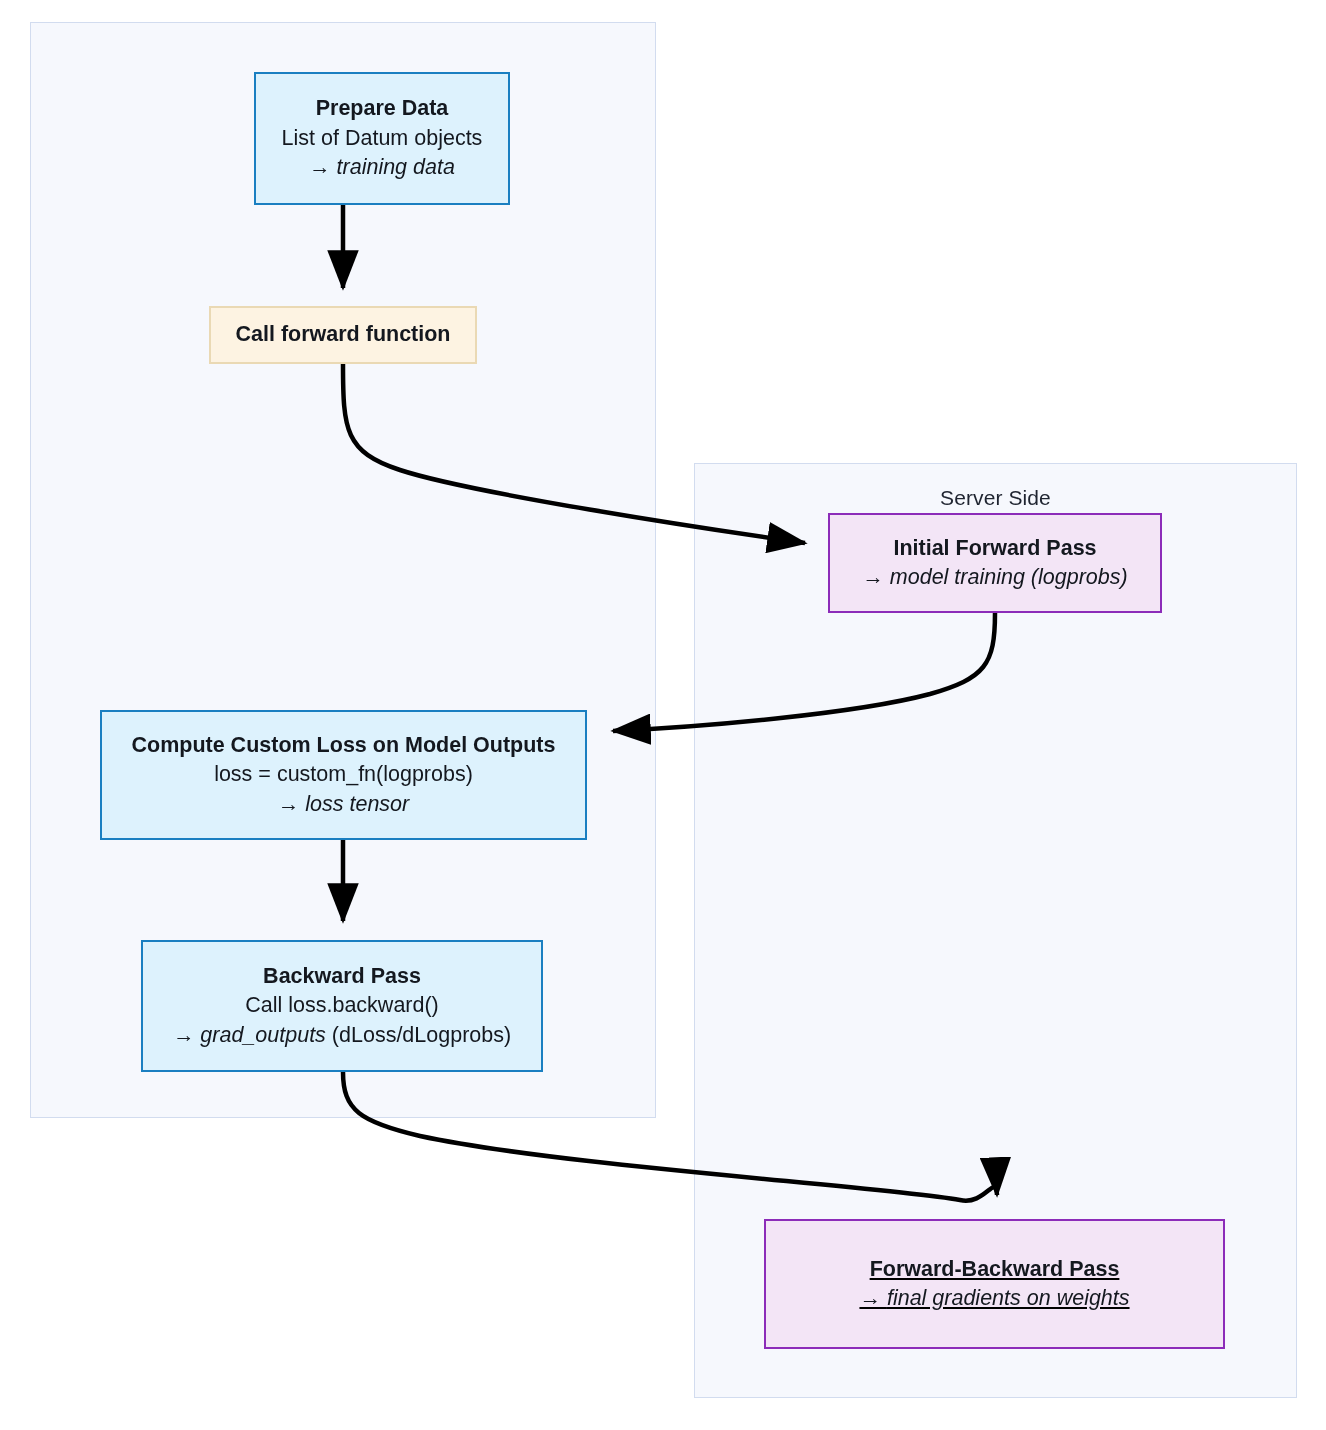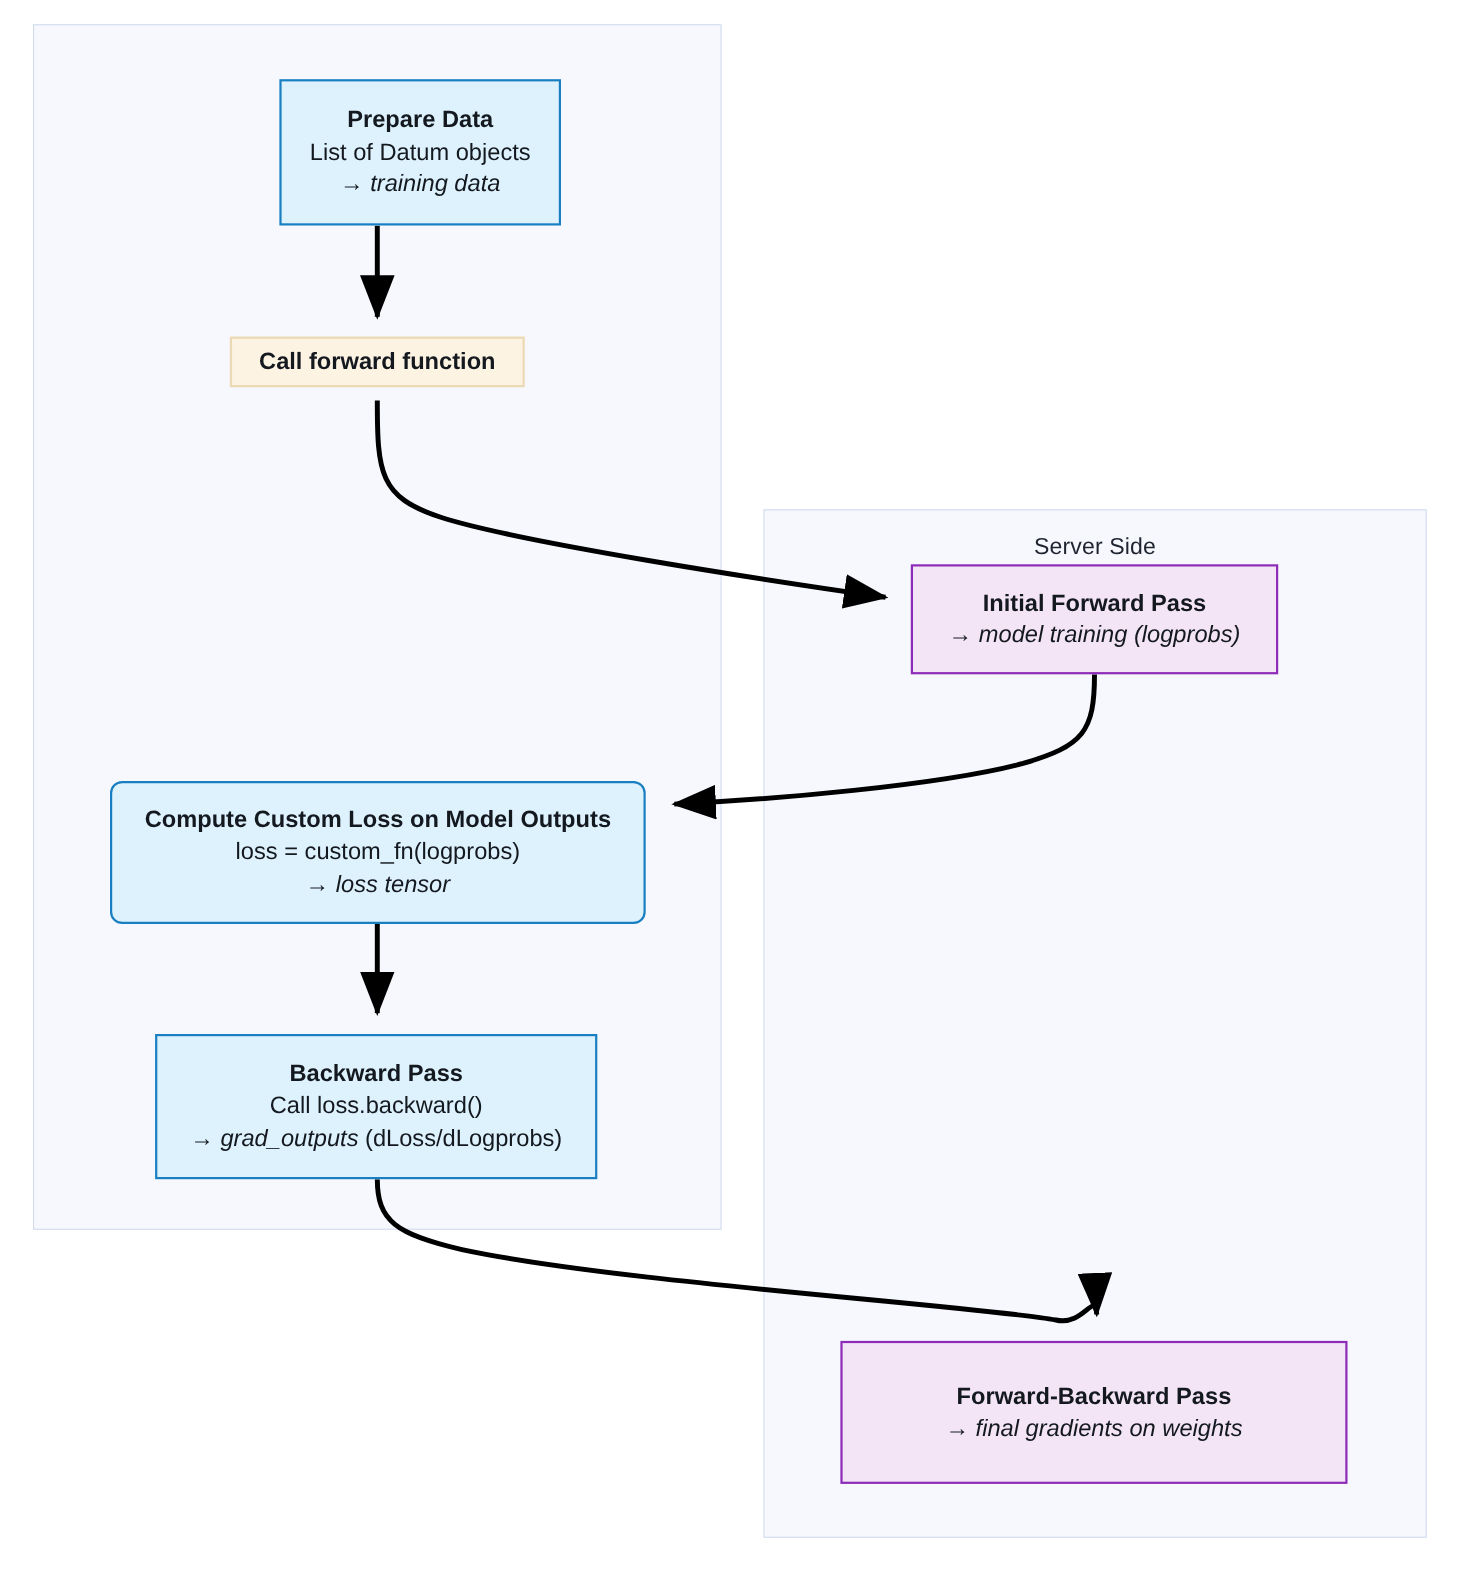--- a/index.html
+++ b/index.html
@@ -119,47 +119,47 @@
   </svg>
 
   <div class="node node-blue" style="left:215px; top:72px; width:256px; height:133px;margin-left:39px;">
     <span class="n-title">Prepare Data</span>
     <span class="n-line">List of Datum objects</span>
     <span class="n-line">
       <span>→ </span><i>training data</i><span></span>
     </span>
   </div>
 
-  <div class="node node-cream" style="left:209px; top:306px; width:268px; height:46px;">
+  <div class="node node-cream" style="left:209px; top:306px; width:268px; height:58px;">
     <span class="n-title">Call forward function</span>
   </div>
 
   <div class="node node-purple" style="left:828px; top:513px; width:334px; height:100px;">
     <span class="n-title">Initial Forward Pass</span>
     <span class="n-line">
       <span>→ </span><i>model training (logprobs)</i><span></span>
     </span>
   </div>
 
-  <div class="node node-blue" style="left:100px; top:710px; width:487px; height:130px;border-radius:11px;">
+  <div class="node node-blue" style="left:100px; top:710px; width:487px; height:130px;">
     <span class="n-title">Compute Custom Loss on Model Outputs</span>
     <span class="n-line">loss = custom_fn(logprobs)</span>
     <span class="n-line">
       <span>→ </span><i>loss tensor</i><span></span>
     </span>
   </div>
 
   <div class="node node-blue" style="left:141px; top:940px; width:402px; height:132px;">
     <span class="n-title">Backward Pass</span>
     <span class="n-line">Call loss.backward()</span>
     <span class="n-line">
       <span>→ </span><i>grad_outputs</i><span> (dLoss/dLogprobs)</span>
     </span>
   </div>
 
-  <div class="node node-purple" style="left:764px; top:1219px; width:461px; height:130px;">
+  <div class="node node-purple" style="left:764px; top:1219px; width:461px; height:130px;text-decoration:underline;">
     <span class="n-title">Forward-Backward Pass</span>
     <span class="n-line">
       <span>→ </span><i>final gradients on weights</i><span></span>
     </span>
   </div>
 
 </div>
 
 </body></html>

